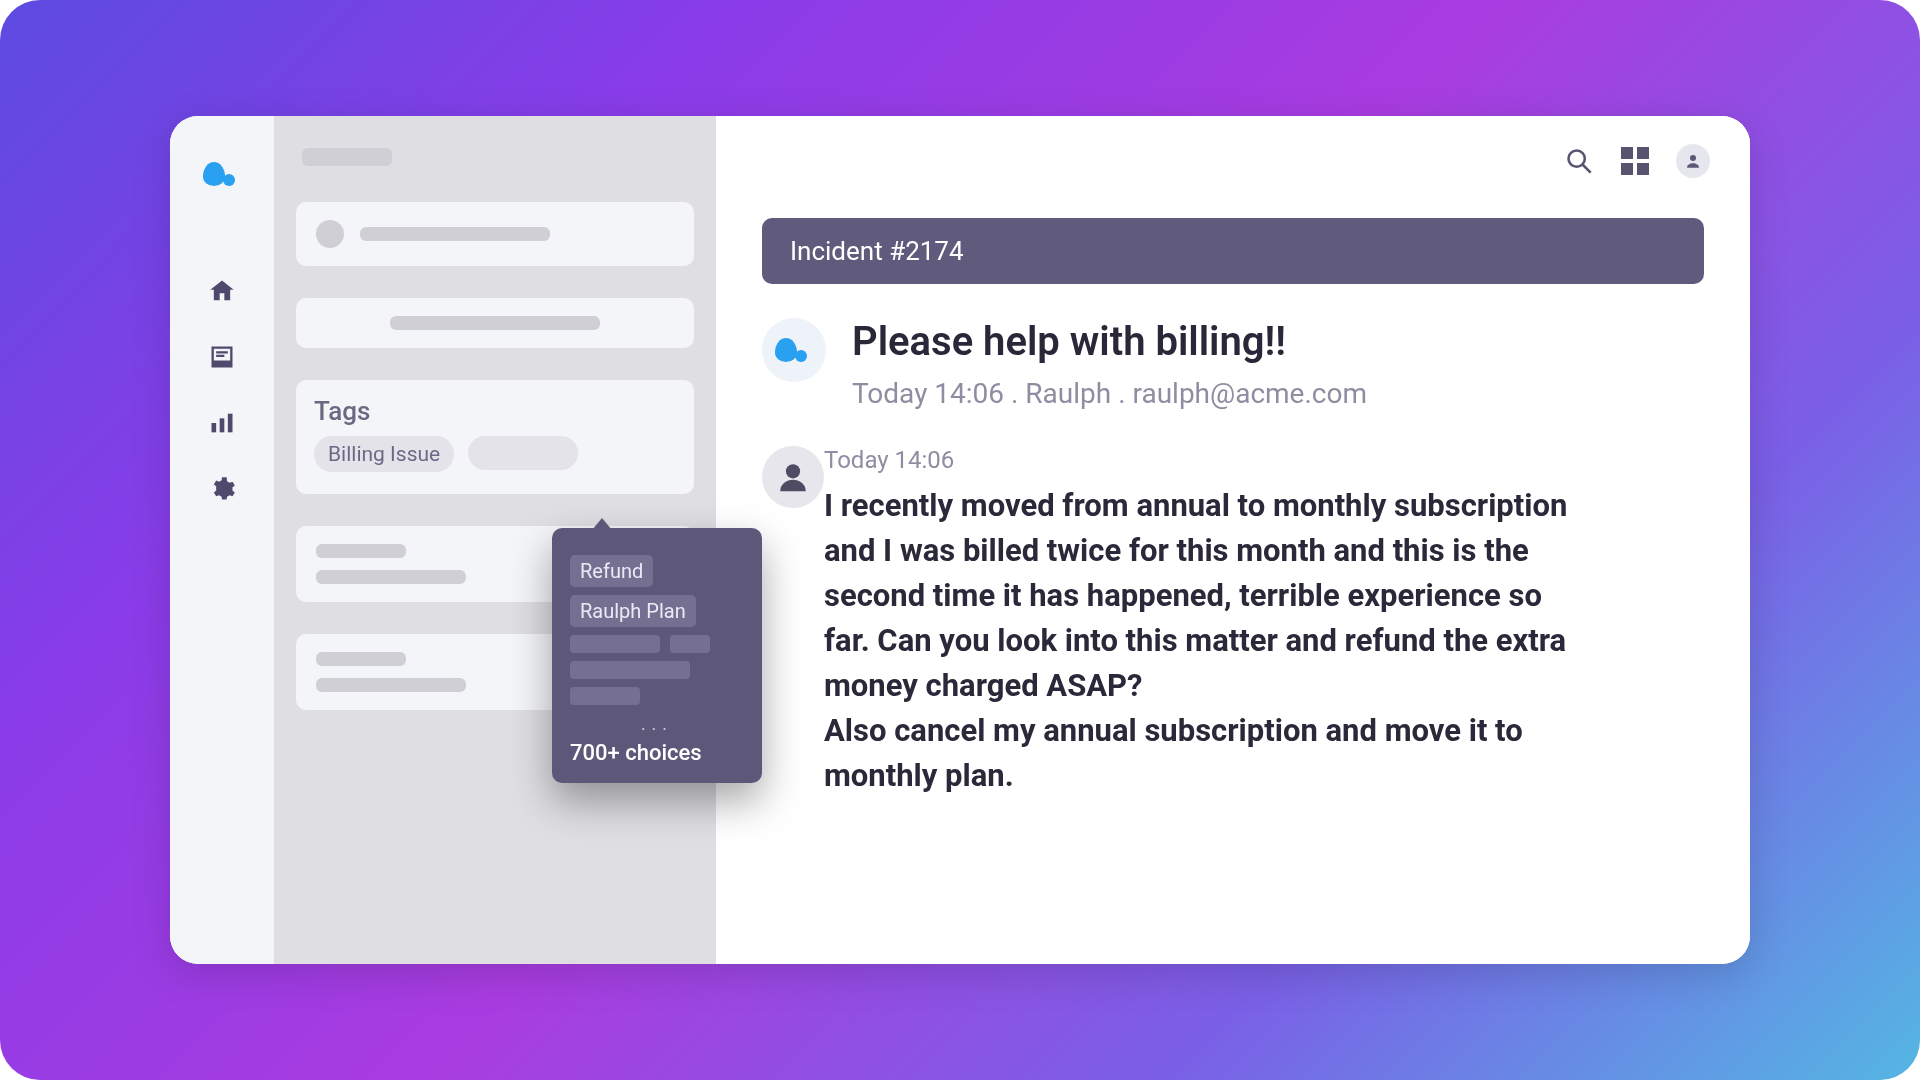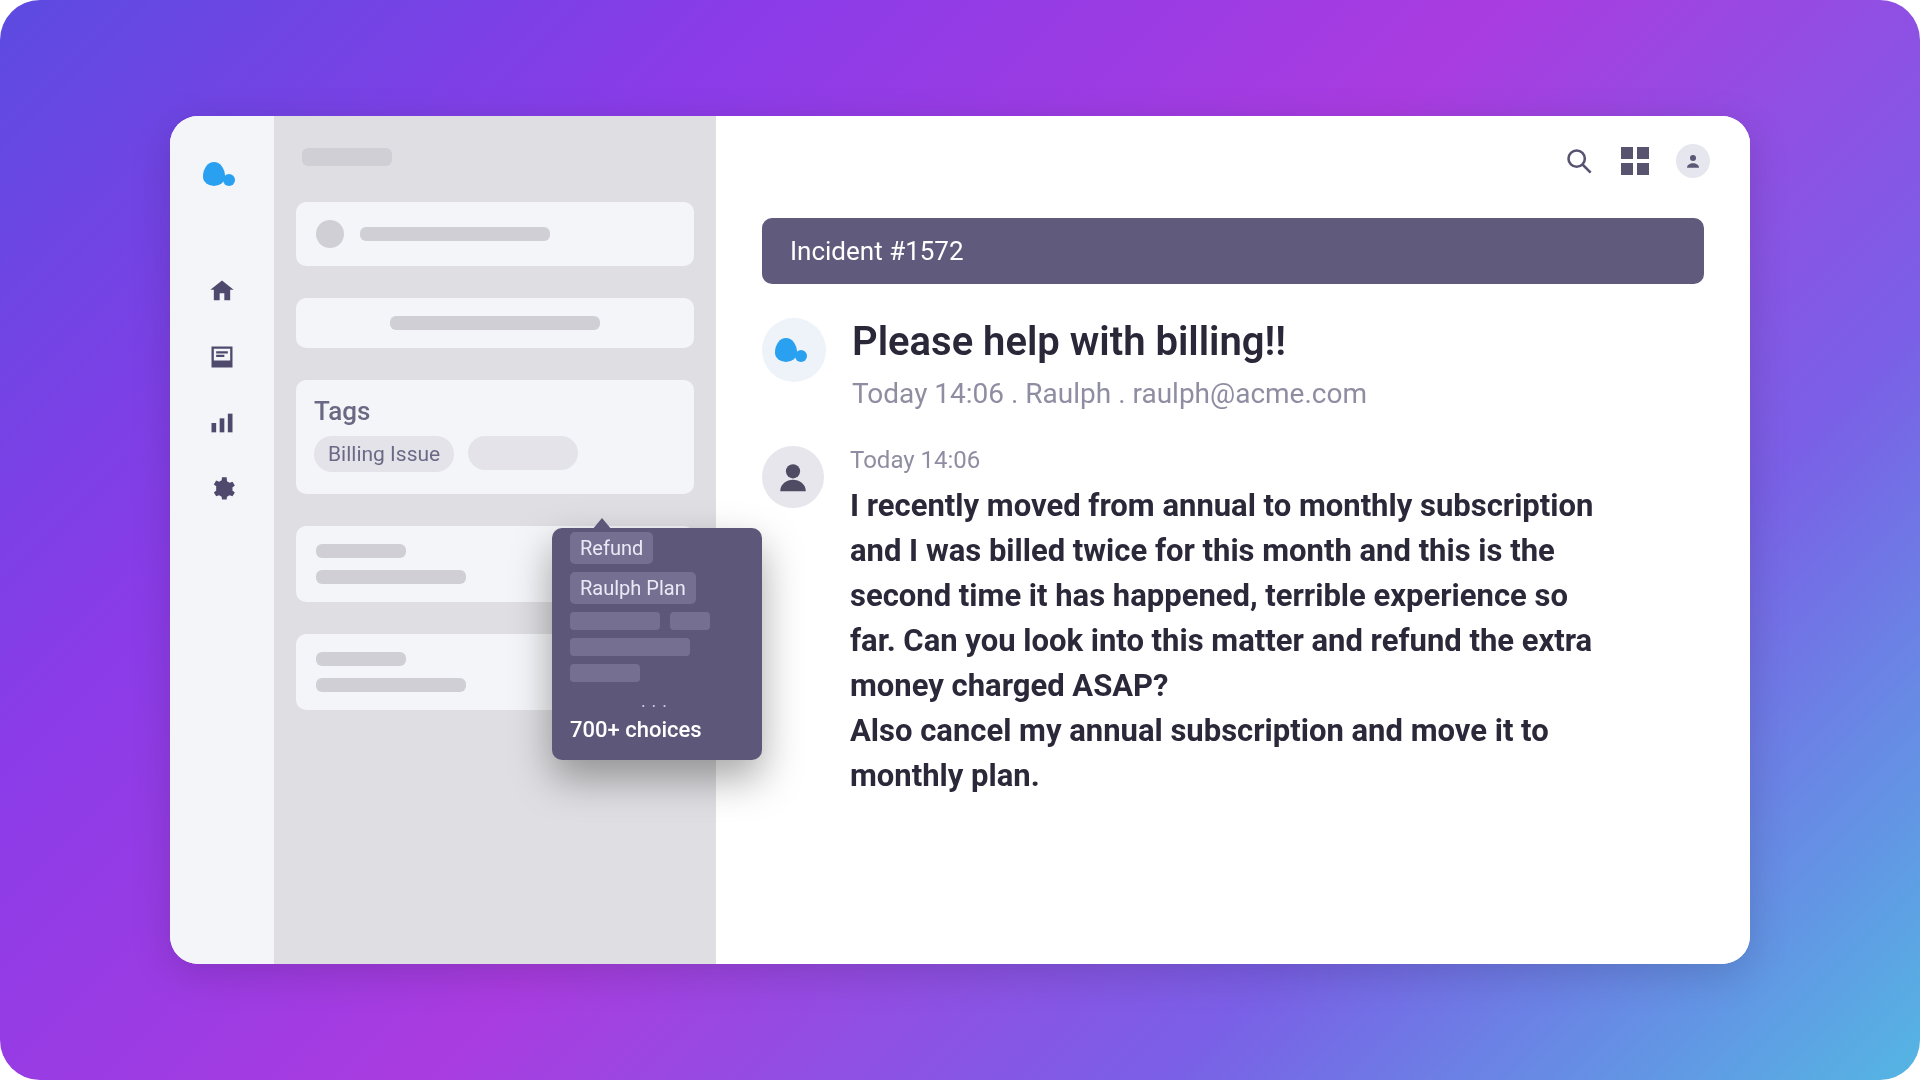--- a/index.html
+++ b/index.html
@@ -48,21 +48,21 @@
   .tags-title { color: #6a6883; font-size: 26px; font-weight: 500; margin-bottom: 10px; }
   .tag-chip {
     display: inline-block; background: #e3e3e9; color: #6b6986; font-size: 21px; padding: 6px 14px; border-radius: 18px; margin-right: 10px;
   }
   .tag-chip.ghost { color: transparent; width: 110px; height: 34px; vertical-align: top; }
 
   
   .popover {
     position: absolute; left: 278px; top: 412px; width: 210px;
     background: #5d5879; border-radius: 10px; box-shadow: 0 18px 40px rgba(0,0,0,0.35);
-    padding: 4px 18px 18px 18px;
+    padding: 27px 18px 18px 18px;
     z-index: 20;
   }
   .popover::before {
     content: ""; position: absolute; top: -10px; left: 40px;
     border-left: 10px solid transparent; border-right: 10px solid transparent; border-bottom: 12px solid #5d5879;
   }
   .pop-chip { display:inline-block; background: #757091; color: #ece9f7; font-size: 20px; padding: 4px 10px; border-radius: 5px; margin-bottom: 8px; }
   .pop-sk-row { display:flex; gap:10px; margin-bottom:8px; }
   .pop-sk { background: #757091; border-radius: 4px; height: 18px; }
   .pop-ellipsis { color: #cfcbe2; text-align:center; letter-spacing: 6px; font-size: 18px; margin: 4px 0 6px 0; }
@@ -80,21 +80,21 @@
 
   .incident-bar {
     margin-top: 72px; background: #605a7c; color: #fff; font-size: 26px; padding: 18px 28px; border-radius: 10px;
   }
   .thread { margin-top: 34px; }
   .thread-row { display:flex; gap: 26px; }
   .th-avatar { width: 64px; height: 64px; border-radius: 50%; background: #eef3f9; display:flex; align-items:center; justify-content:center; flex-shrink:0; }
   .th-avatar .logo-mark { transform: scale(1.0); }
   .th-title { color: #2a2838; font-size: 40px; font-weight: 600; }
   .th-meta { color: #8f8da1; font-size: 28px; margin-top: 12px; }
-  .msg-row { display:flex; gap: 26px; margin-top: 36px; }
+  .msg-row { display:flex; margin-top: 36px; }
   .msg-avatar { width: 62px; height: 62px; border-radius: 50%; background: #e6e6ec; display:flex; align-items:center; justify-content:center; flex-shrink:0; }
   .msg-avatar svg { width: 34px; height: 34px; fill:#4e4b62; }
   .msg-time { color: #8f8da1; font-size: 24px; margin-bottom: 10px; }
   .msg-body { color: #2b2939; font-size: 31px; line-height: 1.45; font-weight: 700; max-width: 760px; white-space: pre-line; }
 </style>
 </head>
 <body>
 
 <div class="stage">
   <div class="app">
@@ -193,21 +193,21 @@
         </div>
         <div class="avatar-circle">
           <svg viewBox="0 0 24 24">
               <circle cx="12" cy="8" r="4"></circle>
               <path d="M4 21c0-4 4-6 8-6s8 2 8 6z"></path>
             </svg>
         </div>
       </div>
 
       <div class="incident-bar">
-        <span>Incident #1572</span>
+        <span>Incident #2174</span>
       </div>
 
       <div class="thread">
         <div class="thread-row">
           <div class="th-avatar">
             <div class="logo-mark">
                 <div class="blob1"></div>
                 <div class="blob2"></div>
               </div>
           </div>

